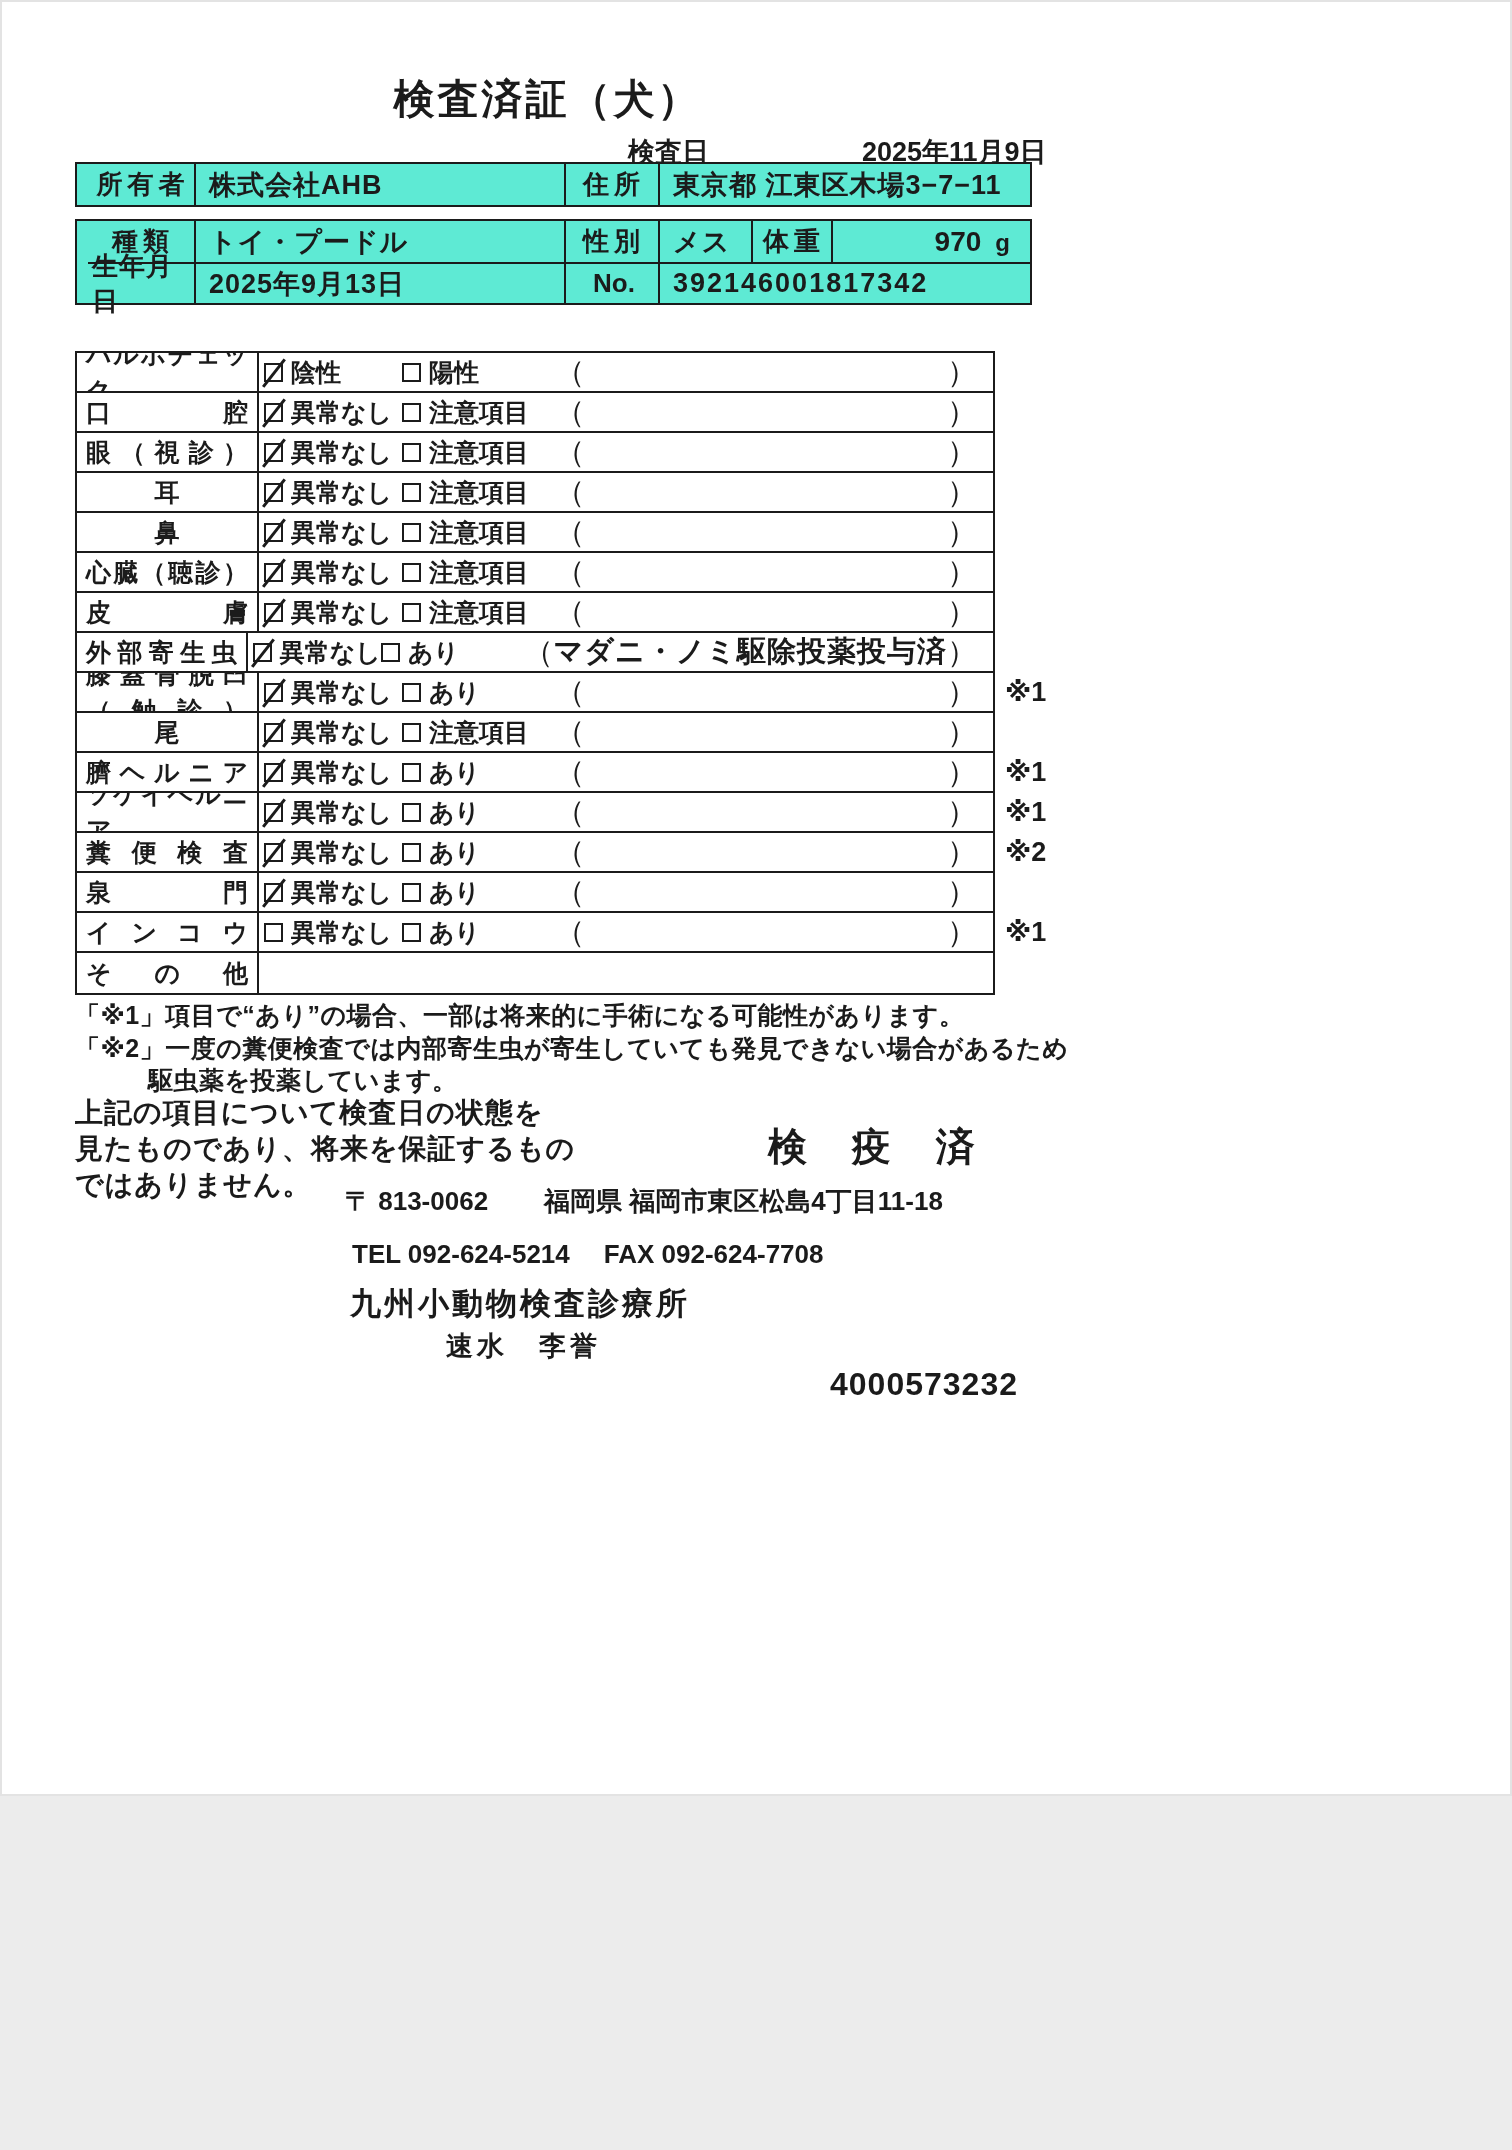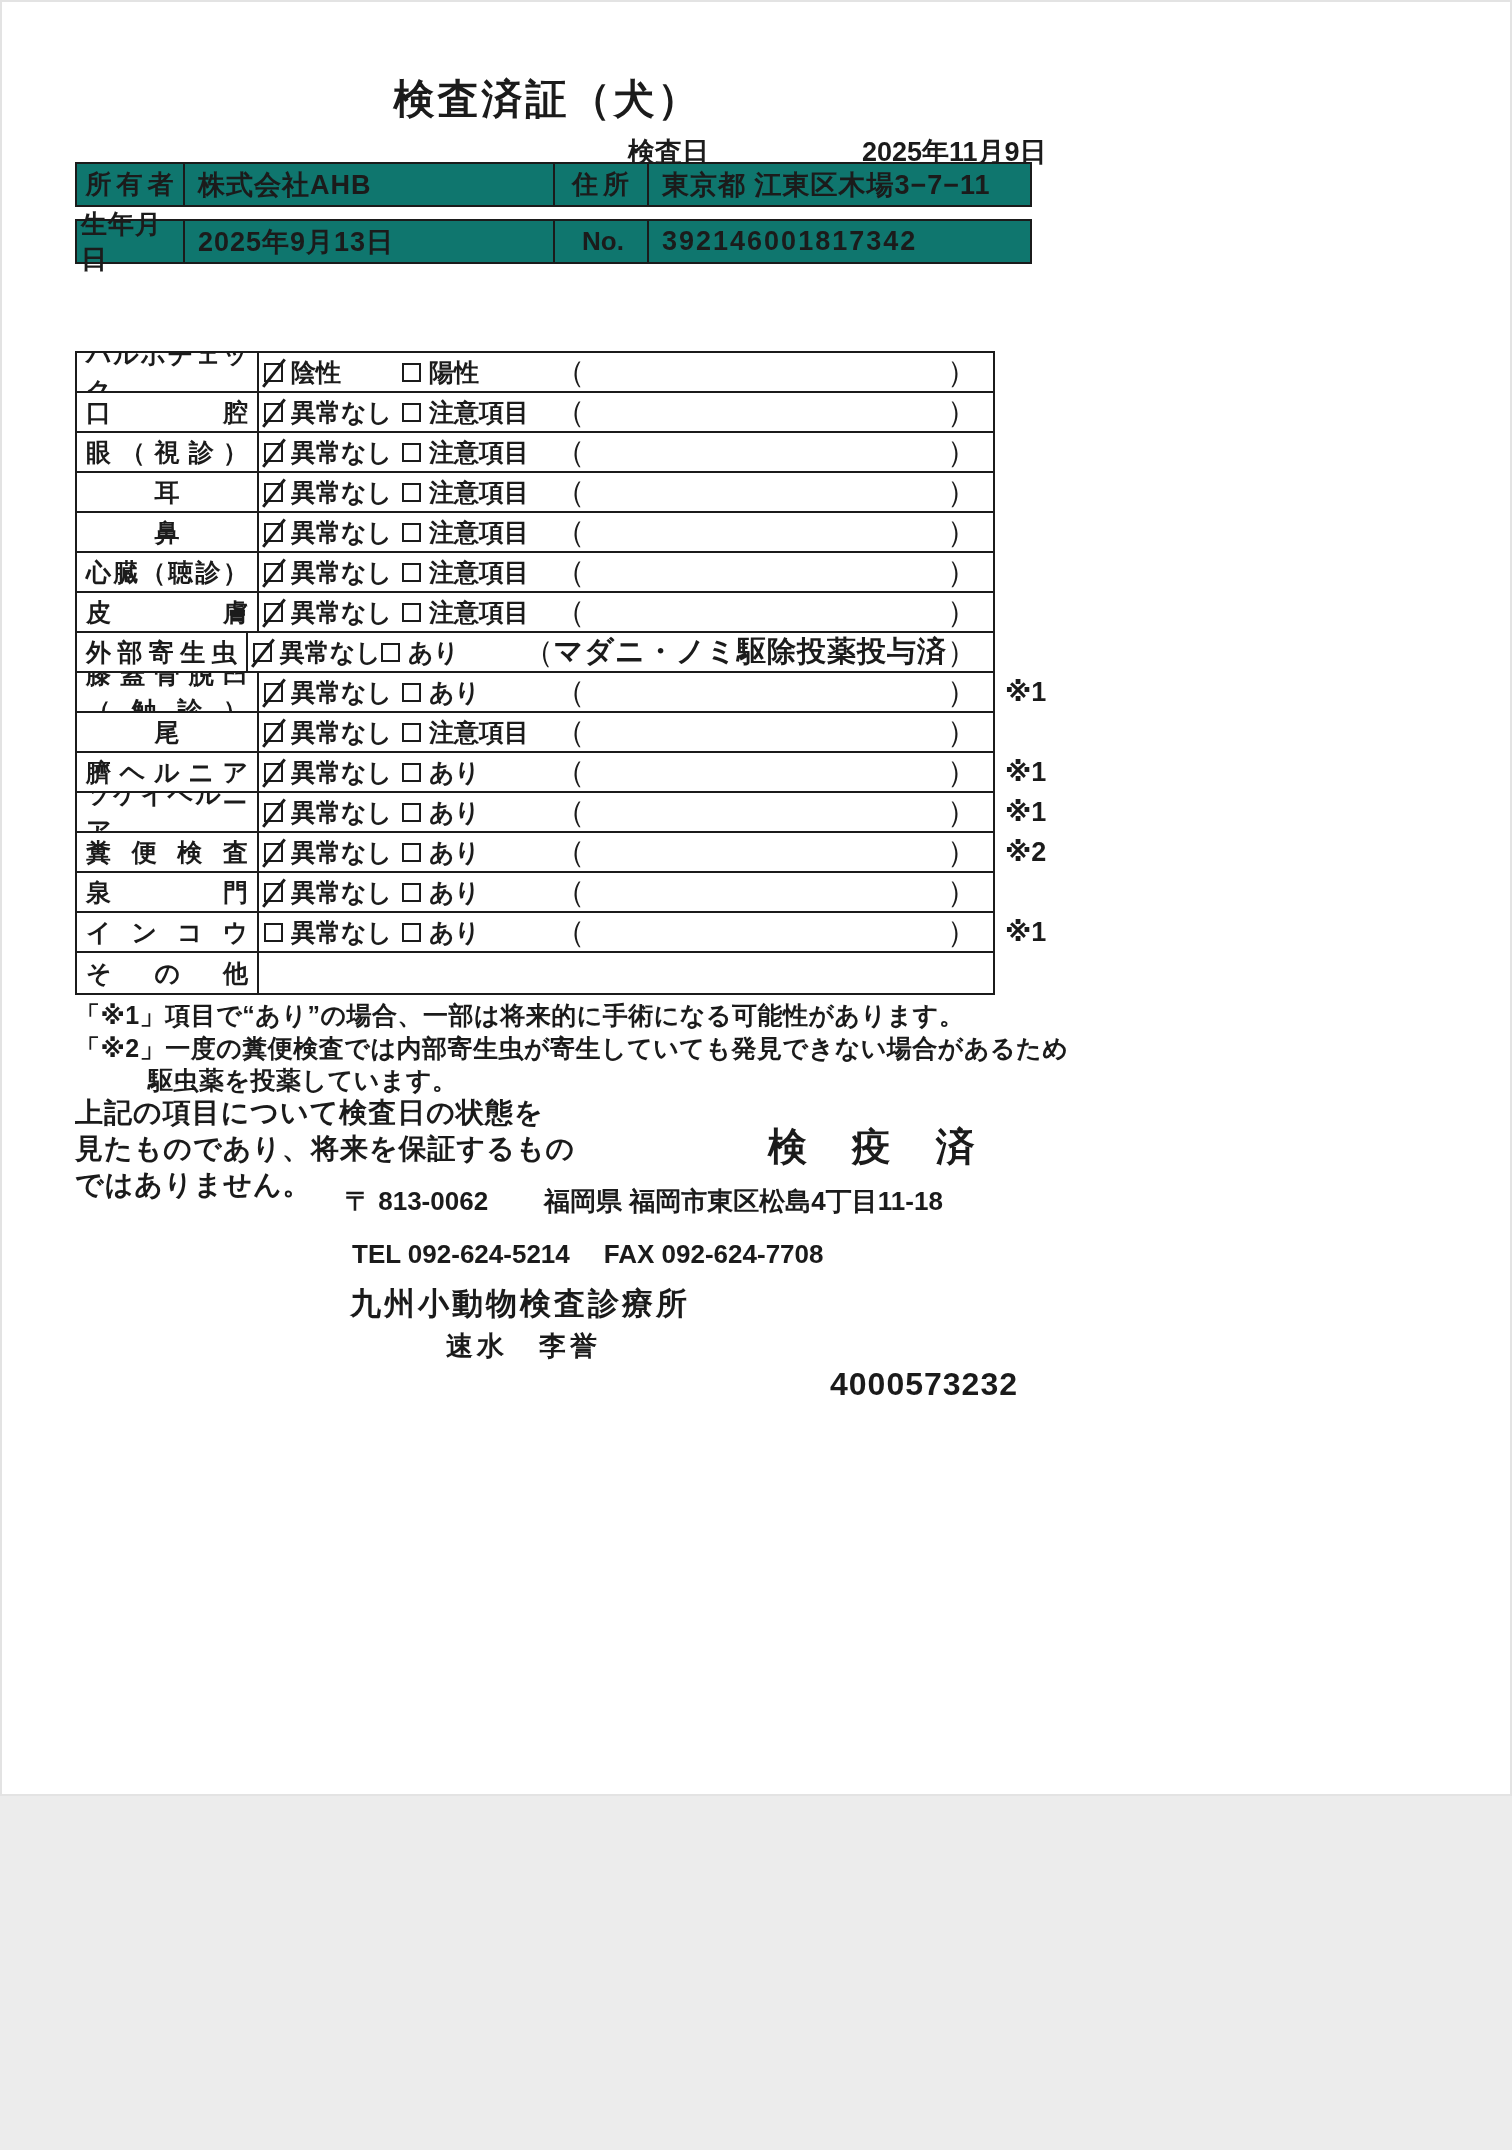--- a/index.html
+++ b/index.html
@@ -11,21 +11,21 @@
     box-shadow: inset 0 0 0 2px #e3e3e3;
   }
   .abs { position:absolute; }
 
   .doc-title { font-size:41px; font-weight:700; letter-spacing:3px; text-align:center; }
 
   .hdr-label { font-size:27px; font-weight:600; }
   .hdr-value { font-size:27px; font-weight:600; }
 
   
-  .info-table { display:flex; flex-direction:column; border:2.5px solid #1b1b1b; background:#0f766e; }
+  .info-table { display:flex; flex-direction:column; border:2.5px solid #1b1b1b; background:#5eead4;padding-left:11px; }
   .info-row { display:flex; height:41px; }
   .info-row + .info-row { border-top:2.5px solid #1b1b1b; }
   .cell { display:flex; align-items:center; height:100%; border-right:2.5px solid #1b1b1b; }
   .cell:last-child { border-right:none; }
   .cell.lbl { justify-content:center; font-size:26px; font-weight:600; letter-spacing:5px; padding-left:4px; }
   .cell.val { justify-content:flex-start; padding-left:13px; font-size:27px; font-weight:600; letter-spacing:1px; }
   .cell.val.num { letter-spacing:2px; }
   .weight-val { width:100%; display:flex; align-items:baseline; justify-content:flex-end; gap:14px; padding-right:20px; font-size:28px; font-weight:600; }
   .weight-unit { font-size:24px; font-weight:600; }
 
@@ -81,20 +81,33 @@
     <div class="info-row">
       <div class="cell lbl" style="width:108px;">所有者</div>
       <div class="cell val" style="width:370px;">株式会社AHB</div>
       <div class="cell lbl" style="width:94px;">住所</div>
       <div class="cell val" style="flex:1;">東京都 江東区木場3−7−11</div>
     </div>
   </div>
 
   <div class="abs info-table" style="left:75px; top:219px; width:957px;">
     <div class="info-row">
+      <div class="cell lbl" style="width:108px;">種類</div>
+      <div class="cell val" style="width:370px;">トイ・プードル</div>
+      <div class="cell lbl" style="width:94px;">性別</div>
+      <div class="cell val" style="width:93px;">メス</div>
+      <div class="cell lbl" style="width:80px;">体重</div>
+      <div class="cell" style="flex:1;">
+        <div class="weight-val">
+          <span>970</span>
+          <span class="weight-unit">g</span>
+        </div>
+      </div>
+    </div>
+    <div class="info-row">
       <div class="cell lbl" style="width:108px; letter-spacing:1px;">生年月日</div>
       <div class="cell val" style="width:370px;">2025年9月13日</div>
       <div class="cell lbl" style="width:94px; letter-spacing:0;">No.</div>
       <div class="cell val num" style="flex:1;">392146001817342</div>
     </div>
   </div>
 
 
   <div class="abs itable" style="left:75px; top:351px; width:920px;">
     <div class="irow">

